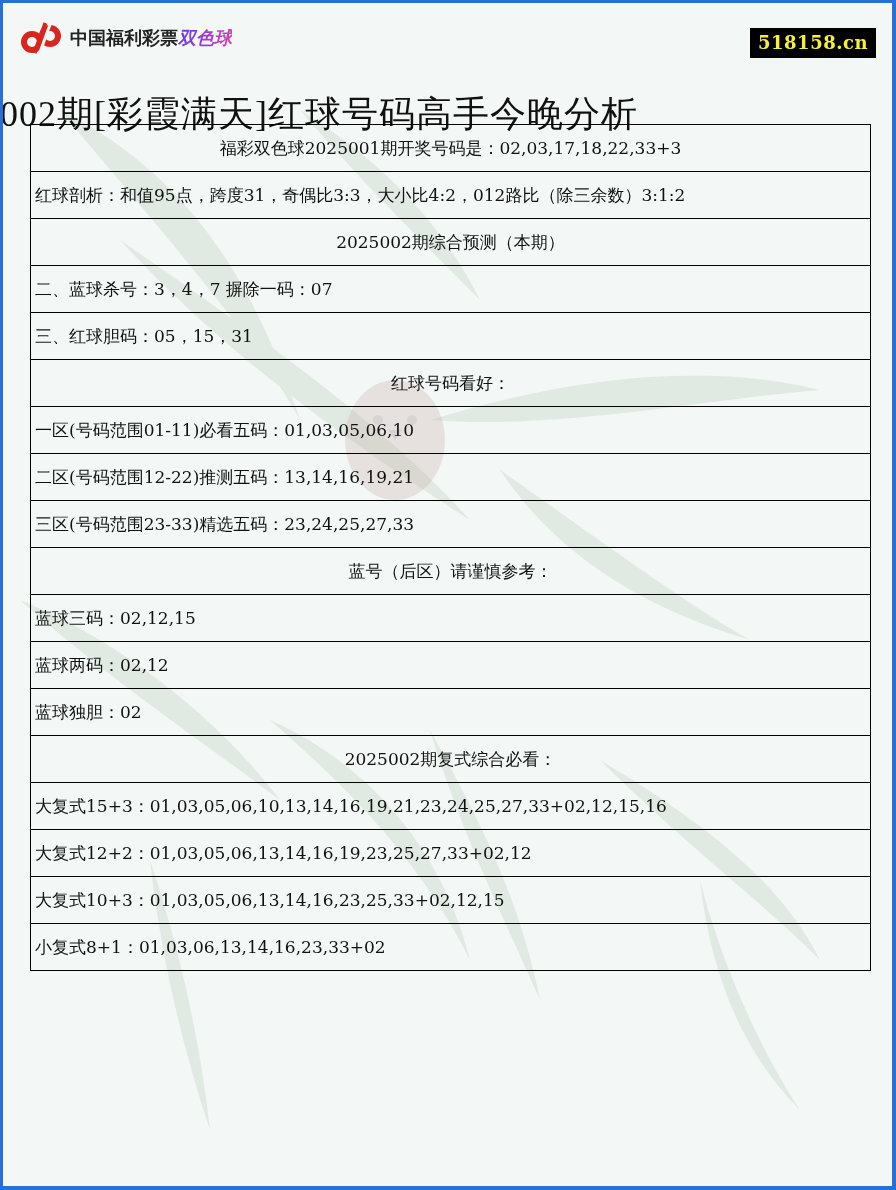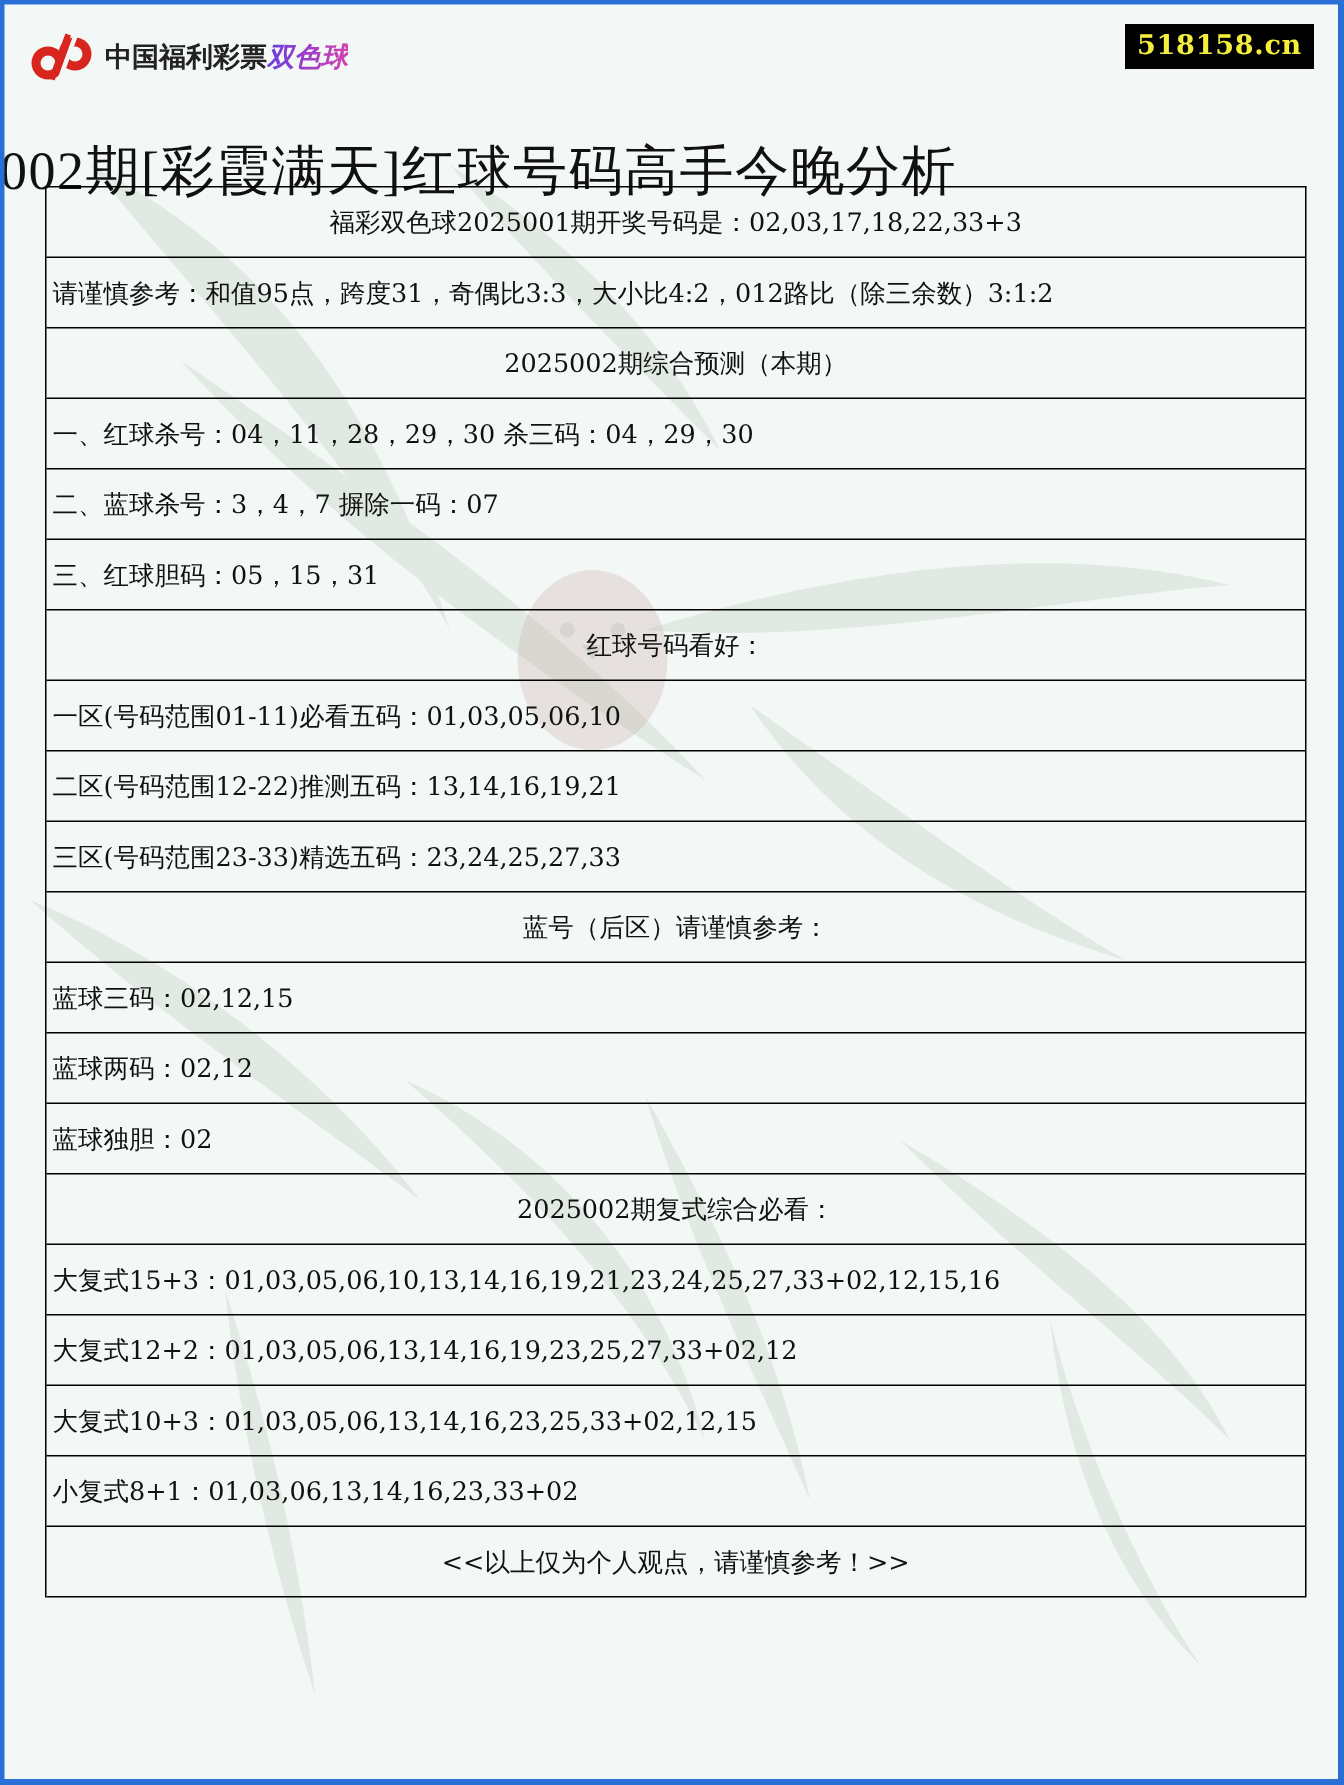--- a/index.html
+++ b/index.html
@@ -25,21 +25,21 @@
     .logo-text {
       font-family: "DejaVu Sans", "Liberation Sans", sans-serif;
       font-weight: bold; font-size: 18px; letter-spacing: 0px; color: #222;
     }
     .logo-text .accent {
       background: linear-gradient(90deg, #6a3de0, #d23fb0);
       -webkit-background-clip: text; background-clip: text; color: transparent;
       font-style: italic;
     }
     .site-badge {
-      position: absolute; right: 20px; top: 16px;
+      position: absolute; right: 20px; top: 28px;
       background: #000; color: #f4ef3c;
       font-family: "DejaVu Serif", "Liberation Serif", serif;
       font-size: 18px; font-weight: bold;
       padding: 2px 8px; height: 26px; line-height: 26px;
       letter-spacing: 0.5px;
       margin-left: 43px;
     }
     .page-title {
       position: absolute; left: 0; top: 64px; width: 896px; 
       font-size: 36px; line-height: 52px; font-weight: normal;
@@ -98,32 +98,30 @@
     </svg>
     <span class="logo-text"><span>中国福利彩票</span><span class="accent">双色球</span></span>
   </div>
   <div class="site-badge">518158.cn</div>
 </div>
 
 <h1 class="page-title">002期[彩霞满天]红球号码高手今晚分析</h1>
 
 <div class="table" id="analysis-table">
   <div class="row center">福彩双色球2025001期开奖号码是：02,03,17,18,22,33+3</div>
-  <div class="row">请谨慎参考：和值95点，跨度31，奇偶比3:3，大小比4:2，012路比（除三余数）3:1:2</div>
+  <div class="row">红球剖析：和值95点，跨度31，奇偶比3:3，大小比4:2，012路比（除三余数）3:1:2</div>
   <div class="row center">2025002期综合预测（本期）</div>
-  <div class="row">一、红球杀号：04，11，28，29，30 杀三码：04，29，30</div>
   <div class="row">二、蓝球杀号：3，4，7 摒除一码：07</div>
   <div class="row">三、红球胆码：05，15，31</div>
   <div class="row center">红球号码看好：</div>
   <div class="row">一区(号码范围01-11)必看五码：01,03,05,06,10</div>
   <div class="row">二区(号码范围12-22)推测五码：13,14,16,19,21</div>
   <div class="row">三区(号码范围23-33)精选五码：23,24,25,27,33</div>
   <div class="row center">蓝号（后区）请谨慎参考：</div>
   <div class="row">蓝球三码：02,12,15</div>
   <div class="row">蓝球两码：02,12</div>
   <div class="row">蓝球独胆：02</div>
   <div class="row center">2025002期复式综合必看：</div>
   <div class="row">大复式15+3：01,03,05,06,10,13,14,16,19,21,23,24,25,27,33+02,12,15,16</div>
   <div class="row">大复式12+2：01,03,05,06,13,14,16,19,23,25,27,33+02,12</div>
   <div class="row">大复式10+3：01,03,05,06,13,14,16,23,25,33+02,12,15</div>
   <div class="row">小复式8+1：01,03,06,13,14,16,23,33+02</div>
-  <div class="row center">&lt;&lt;以上仅为个人观点，请谨慎参考！&gt;&gt;</div>
 </div>
 
 </body></html>

